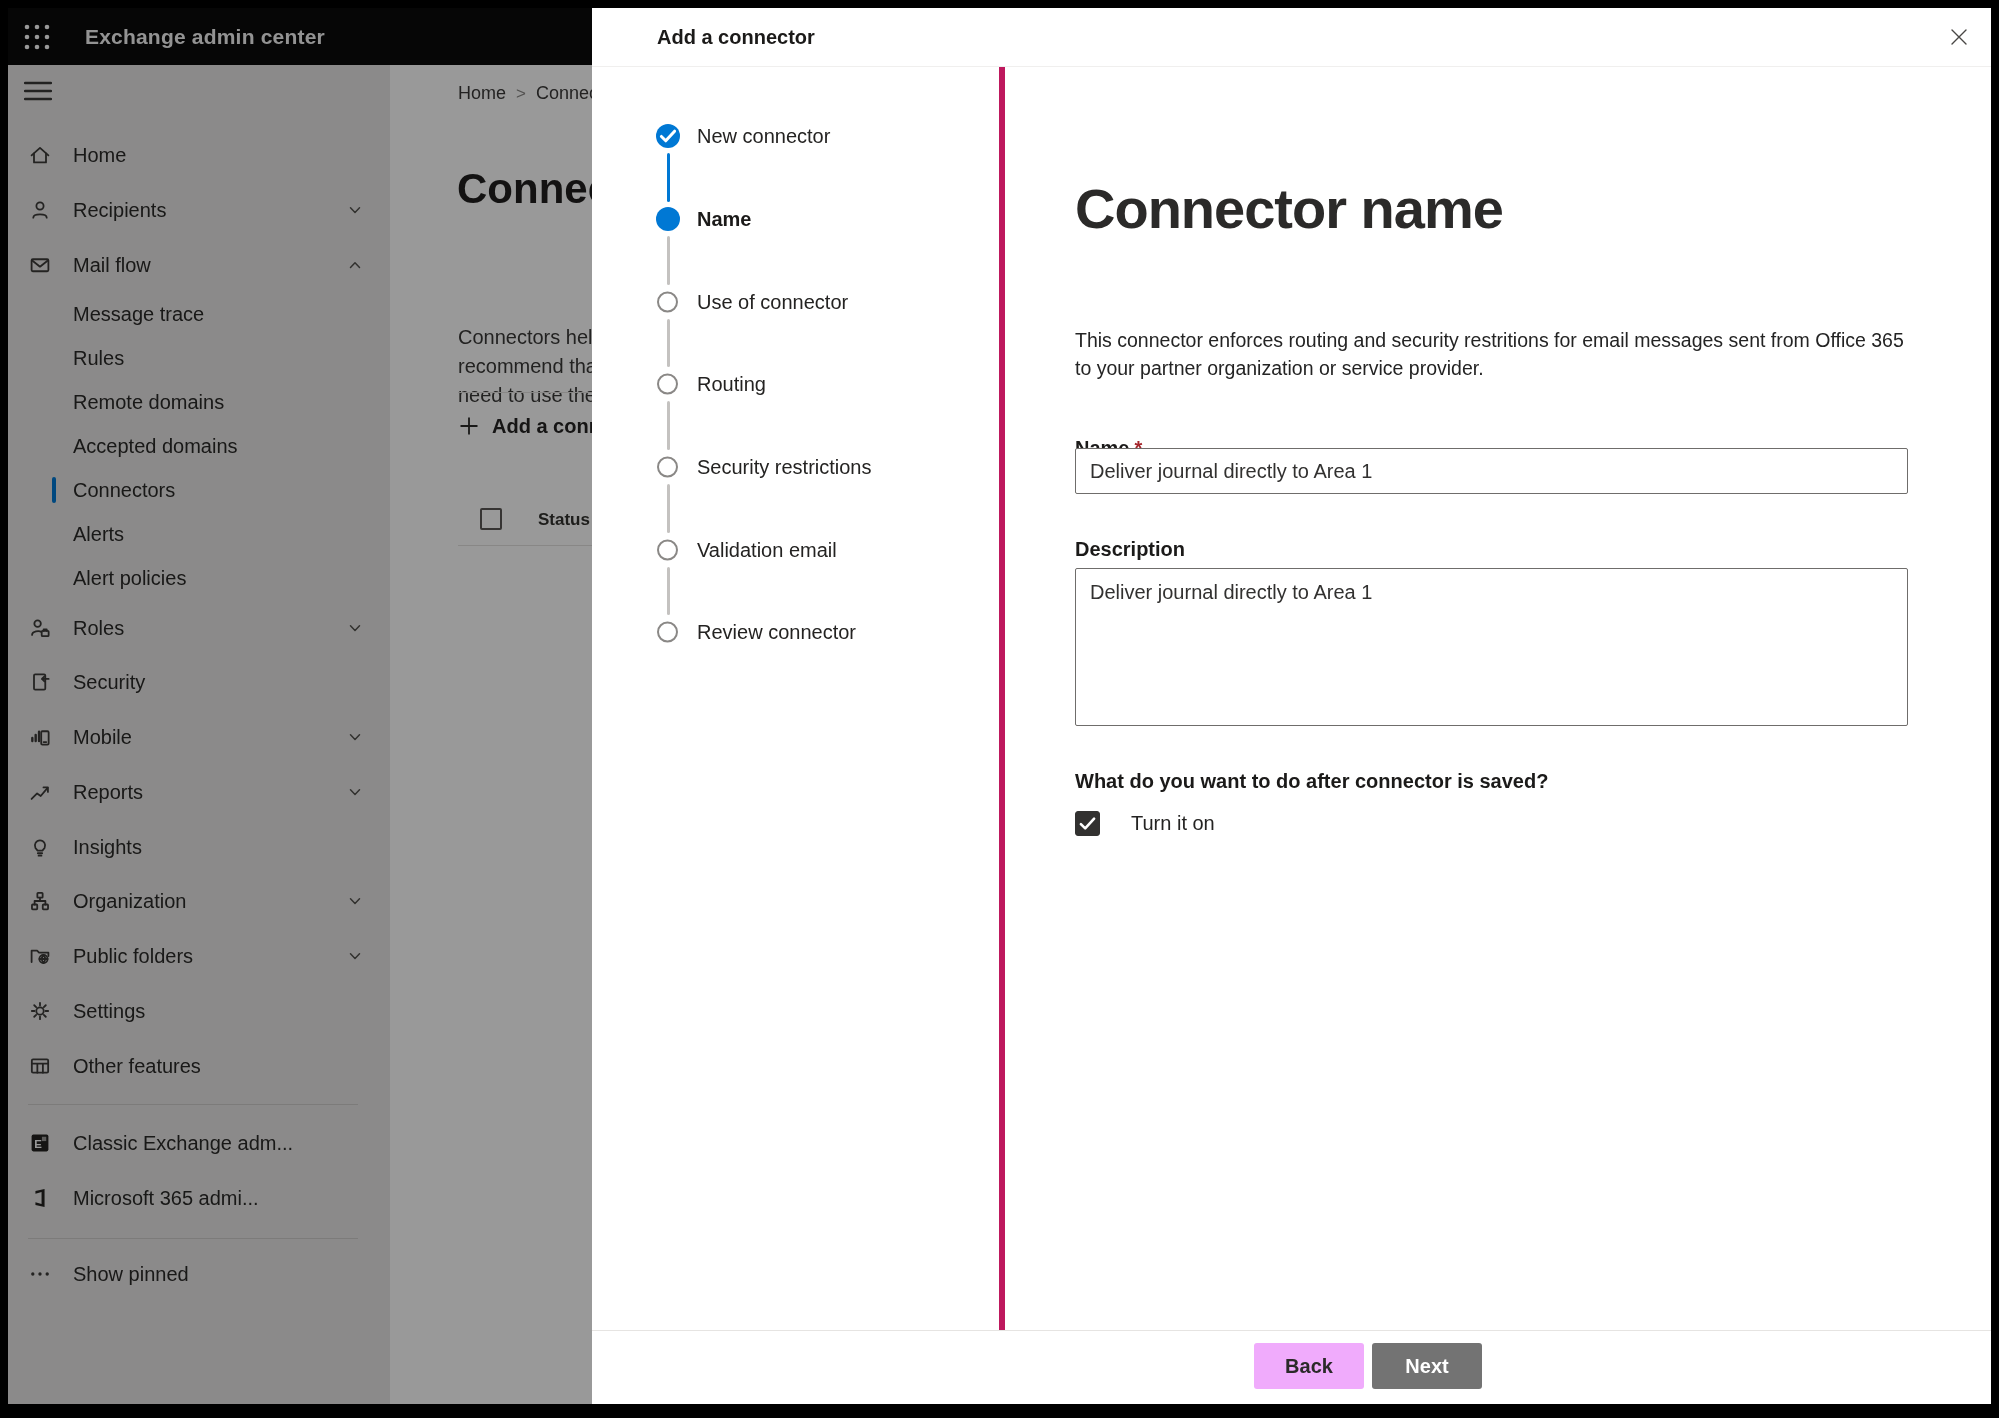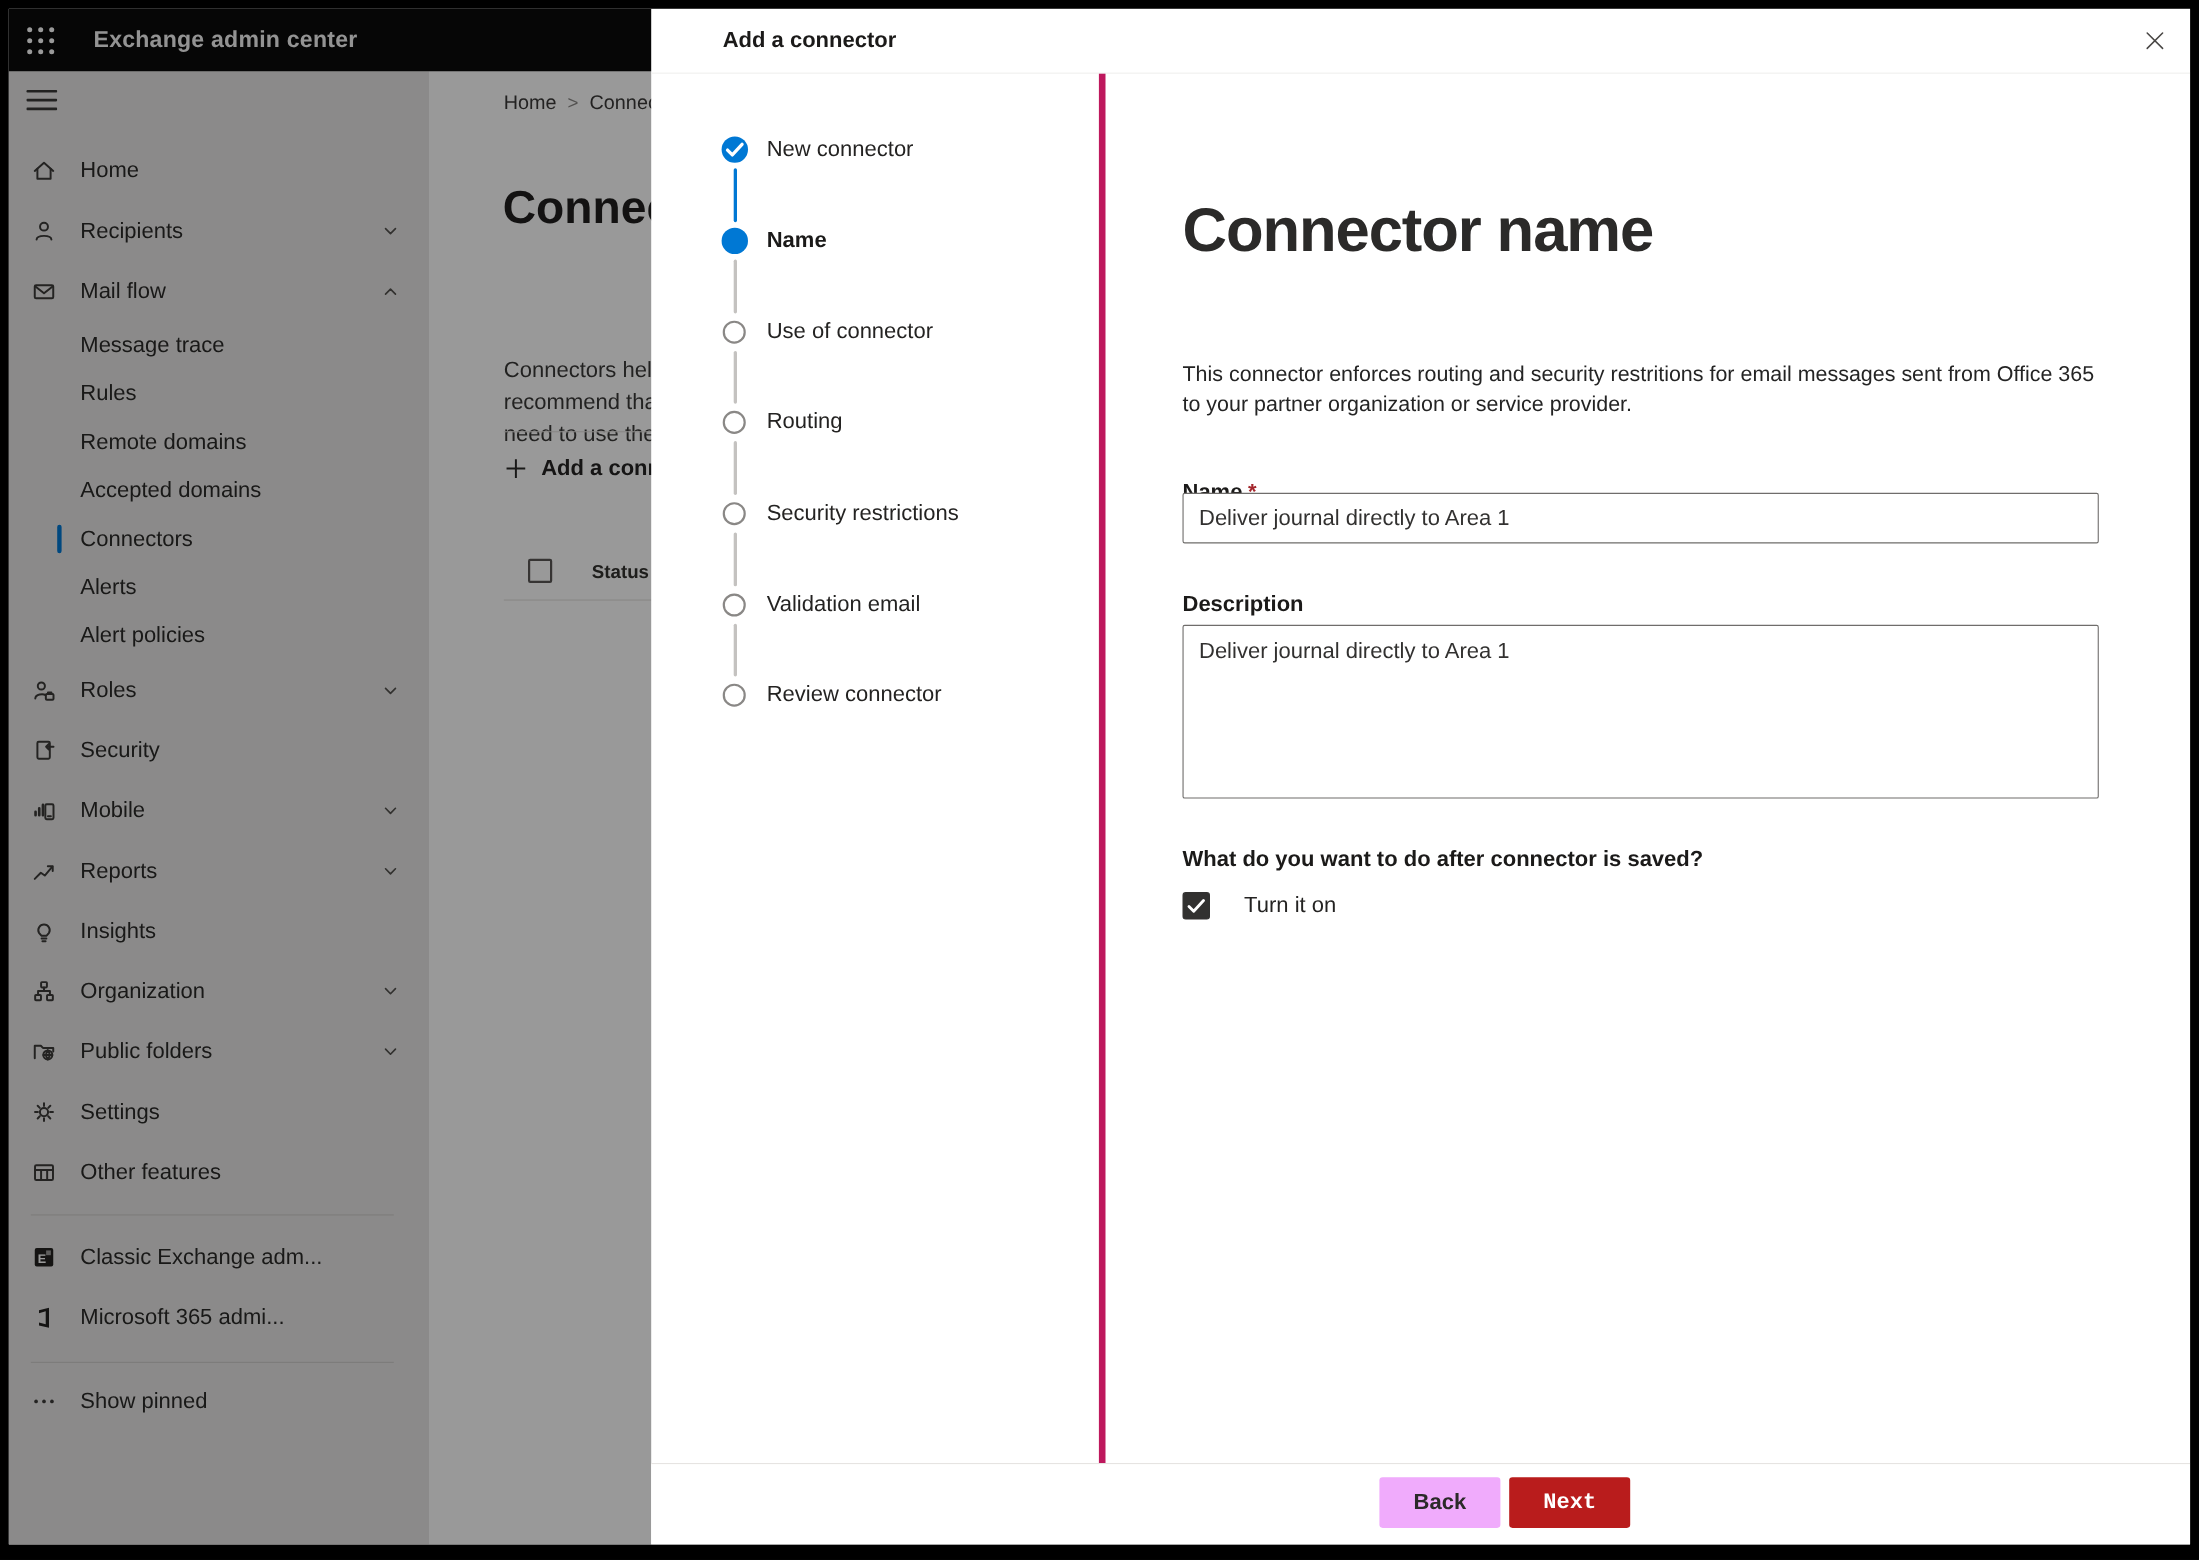--- a/index.html
+++ b/index.html
@@ -76,21 +76,21 @@
   .m-check-row { position:absolute; left:483px; top:802px; height:26px; display:flex; align-items:center; cursor:pointer;justify-content:flex-end; }
   .m-checkbox { width:25px; height:25px; background:#323130; border:1px solid #323130; border-radius:3px;
                 display:flex; align-items:center; justify-content:center; }
   .m-check-label { margin-left:31px; font-size:20px; color:#242322; }
 
   
   .modal-footer { position:absolute; left:0; bottom:0; width:100%; height:74px; border-top:1px solid #e6e4e2; background:#fff; }
   .btn { position:absolute; top:12px; height:46px; min-width:110px; border:none; border-radius:3px;
          font-family:"Liberation Sans", sans-serif; font-size:20px; font-weight:600; cursor:pointer; padding:0 24px; }
   .btn-back { left:662px; background:#f0abfc; color:#2b2a29; }
-  .btn-next { left:780px; background:#b91c1c; color:#ffffff;font-family:Liberation Mono, monospace; }
+  .btn-next { left:780px; background:#737373; color:#ffffff; }
 </style>
 </head>
 <body>
 
 <div class="screen">
   <div class="page">
 
     <div class="topbar">
       <div class="waffle">
         <svg viewBox="0 0 30 30">

